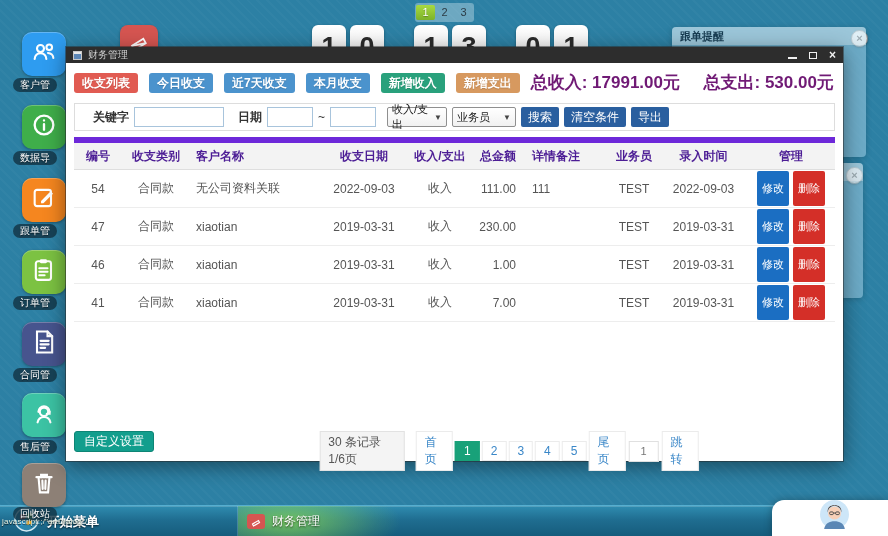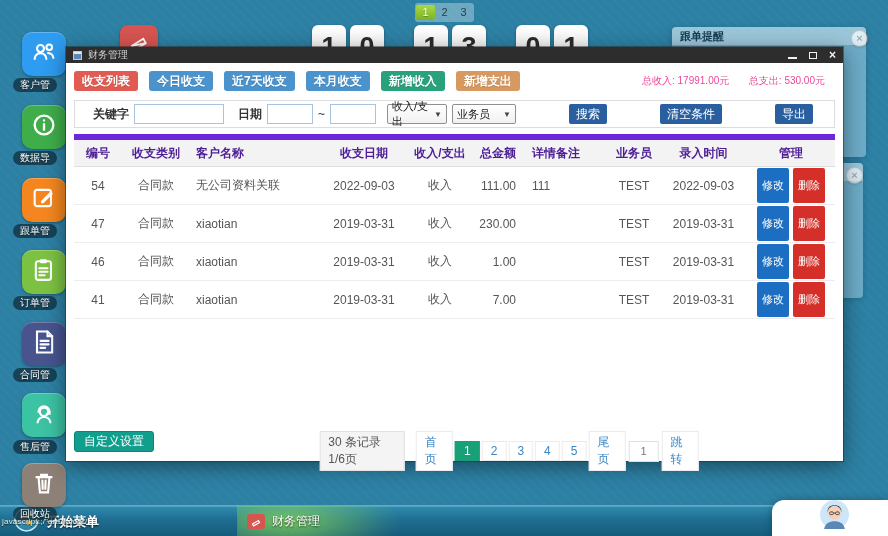--- a/index.html
+++ b/index.html
@@ -44,36 +44,36 @@
   .titlebar .t-text{color:#cfcfcf;font-size:10px;margin-left:6px;flex:1;}
   .win-btn{color:#f0f0f0;margin-left:12px;cursor:pointer;display:flex;align-items:center;}
   .wb-min{width:9px;height:2px;background:#f0f0f0;margin-top:5px;}
   .wb-max{width:8px;height:7px;border:1.5px solid #f0f0f0;box-sizing:border-box;}
   .wb-close{font-size:12px;font-weight:bold;line-height:10px;}
   .win-content{position:absolute;top:16px;left:0;right:0;bottom:0;background:#fff;}
   
   .tab-row{display:flex;align-items:center;padding:8px 8px 0 8px;gap:11px;}
   .tab{height:20px;line-height:20px;padding:0 8px;font-size:12px;font-weight:bold;color:#fff;
     border-radius:3px;cursor:pointer;text-shadow:0 1px 1px rgba(0,0,0,.15);white-space:nowrap;}
-  .totals{margin-left:auto;font-size:10px;font-weight:normal;color:#ec4899;padding-right:10px;white-space:nowrap;}
+  .totals{margin-left:auto;font-size:17px;font-weight:bold;color:#701a75;padding-right:10px;white-space:nowrap;}
   .totals .gap{display:inline-block;width:14px;}
   
   .filter-bar{margin:9px 8px 0 8px;border:1px solid #ddd;background:#fff;height:26px;
     display:flex;align-items:center;padding:0 18px;gap:5px;font-size:12px;color:#333;}
   .filter-bar label{font-weight:bold;}
   .txt{height:18px;border:1px solid #a8c4dc;font-size:11px;padding:0 3px;box-sizing:content-box;}
   .txt.kw{width:82px;}
   .txt.date{width:38px;}
   .fake-select{height:20px;border:1px solid #8f8f8f;border-radius:2px;background:linear-gradient(#fff,#f1f1f1);
     display:flex;align-items:center;font-size:11px;color:#222;padding:0 4px;cursor:pointer;box-sizing:border-box;}
   .fake-select .arrow{font-size:8px;color:#444;margin-left:5px;}
   .fs-type{width:60px;justify-content:space-between;}
   .fs-sales{width:64px;justify-content:space-between;}
   .btn-blue{height:20px;border:none;border-radius:2px;background:#2a5f9f;color:#fff;font-size:12px;
-    padding:0 7px;cursor:pointer;font-family:inherit;margin-left:48px;}
+    padding:0 7px;cursor:pointer;font-family:inherit;}
   
   .grid{width:761px;margin:6px 8px 0 8px;border-collapse:collapse;font-size:12px;table-layout:fixed;}
   .grid th{background:#f3f3f3;color:#4c1d95;font-weight:bold;height:24px;border-top:6px solid #6d28d9;
     border-bottom:1px solid #dedede;text-align:center;}
   .grid td{height:23px;border-bottom:1px solid #ededed;color:#555;text-align:center;
     overflow:hidden;white-space:nowrap;}
   .grid th.al,.grid td.al{text-align:left;padding-left:6px;}
   .grid th.ar,.grid td.ar{text-align:right;padding-right:10px;}
   .btn-edit,.btn-del{border:none;border-radius:2px;color:#fff;font-size:11px;padding:10px 5px;
     margin:0 2px;cursor:pointer;font-family:inherit;}

